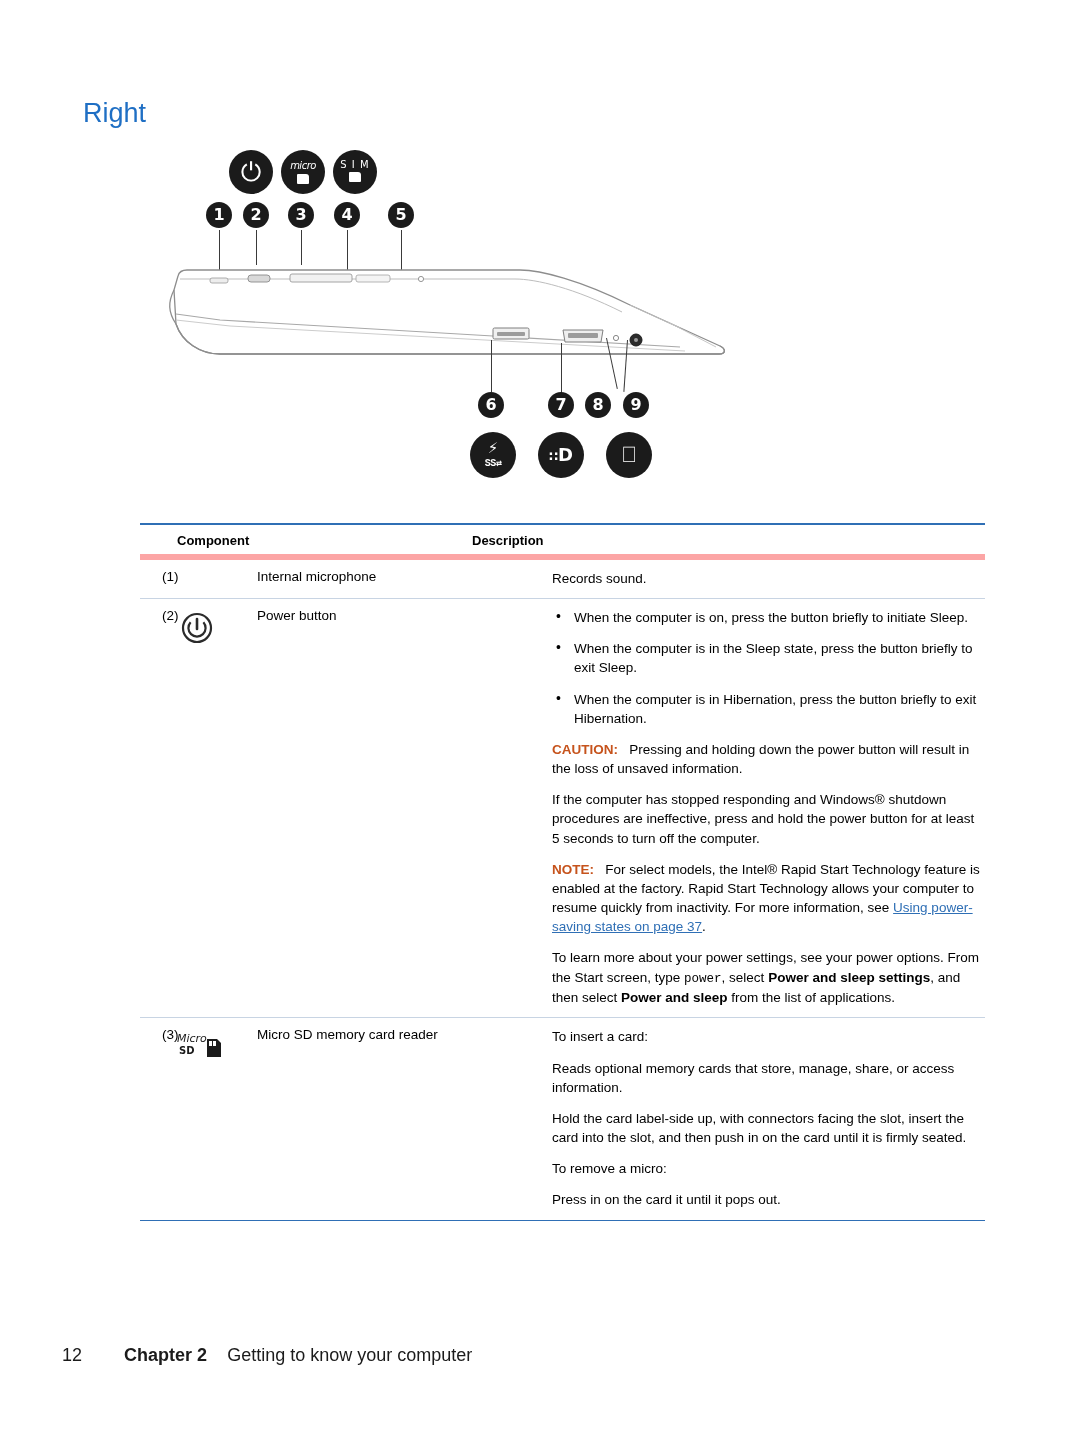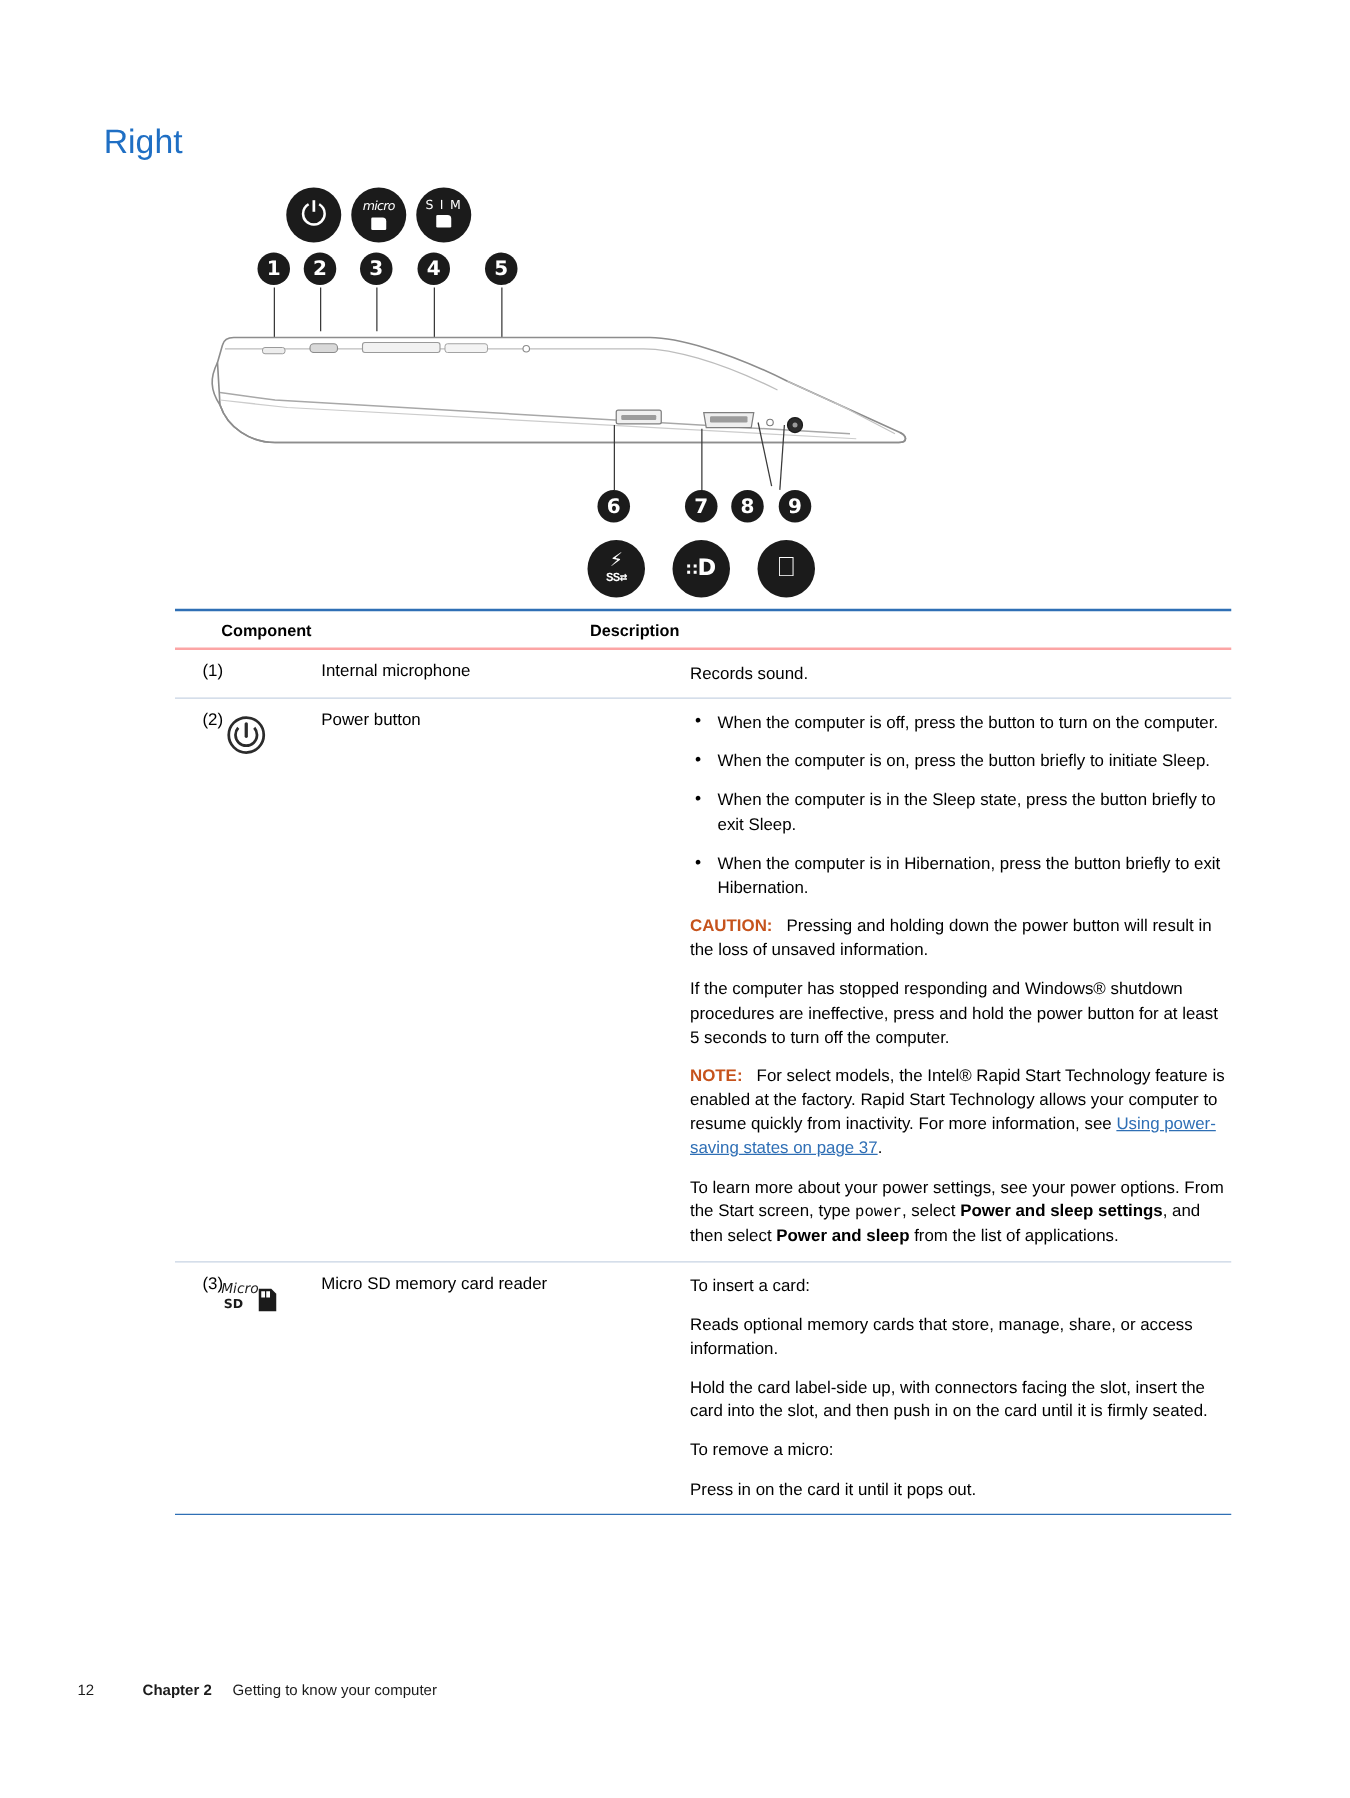--- a/index.html
+++ b/index.html
@@ -78,25 +78,26 @@
   
   .tbl {
     position: absolute;
     left: 140px;
     top: 487px;
     width: 845px;
     font-size: 13.5px;
   }
   .tbl-head {
     border-top: 2px solid #2f6fb5;
-    border-bottom: 2px solid #fca5a5;
+    border-bottom: 6px solid #fca5a5;
     display: flex;
     padding: 8px 0 6px 0;
     font-weight: bold;
     font-size: 13px;
+    margin-top: 36px;
   }
   .col-num { width: 37px; flex: 0 0 37px; }
   .col-icon { width: 80px; flex: 0 0 80px; }
   .col-name { width: 295px; flex: 0 0 295px; }
   .col-desc { flex: 1 1 auto; }
   .row {
     display: flex;
     border-bottom: 1px solid #c8d4e3;
     padding: 9px 0 10px 0;
     align-items: flex-start;
@@ -125,21 +126,21 @@
   .kw { color: #c6531c; margin-top: 32px; }
   .b { font-weight: bold; }
   .mono { font-family: "Liberation Mono", monospace; font-size: 12.5px; }
   .link { color: #2f6fb5; text-decoration: underline; }
 
   
   .footer {
     position: absolute;
     left: 62px;
     top: 1345px;
-    font-size: 12px;
+    font-size: 18px;
     color: #1b1b1b;
   }
   .footer .num { font-weight: normal; }
   .footer .chap { font-weight: bold; }
 </style>
 </head>
 <body>
 
 <div class="page">
 
@@ -261,21 +262,20 @@
         <svg width="40" height="40" viewBox="0 0 40 40" xmlns="http://www.w3.org/2000/svg">
           <circle cx="20" cy="20" r="14" fill="none" stroke="#2b2b2b" stroke-width="2.2"></circle>
           <path d="M20 11 L20 21" stroke="#2b2b2b" stroke-width="2.6" stroke-linecap="round"></path>
           <path d="M13.2 13.6 A9.2 9.2 0 1 0 26.8 13.6" fill="none" stroke="#ffffff" stroke-width="3.4"></path>
           <path d="M13.6 14.2 A8.6 8.6 0 1 0 26.4 14.2" fill="none" stroke="#2b2b2b" stroke-width="2.2"></path>
         </svg>
       </div>
       <div class="cellname">Power button</div>
       <div class="celldesc">
         <ul class="bullets">
-          <li>When the computer is off, press the button to turn on the computer.</li>
           <li>When the computer is on, press the button briefly to initiate Sleep.</li>
           <li>When the computer is in the Sleep state, press the button briefly to exit Sleep.</li>
           <li>When the computer is in Hibernation, press the button briefly to exit Hibernation.</li>
         </ul>
         <p>
           <span class="kw b">CAUTION:</span>
           <span>&nbsp;&nbsp;</span><span>Pressing and holding down the power button will result in the loss of unsaved information.</span>
         </p>
         <p>If the computer has stopped responding and Windows® shutdown procedures are ineffective, press and hold the power button for at least 5 seconds to turn off the computer.</p>
         <p>

